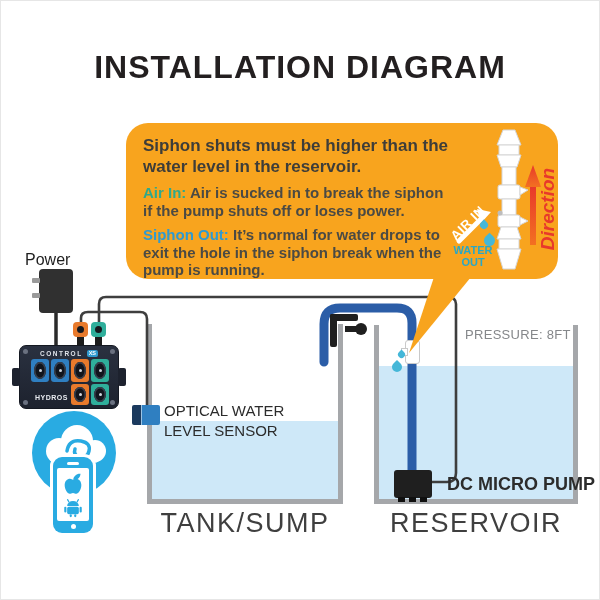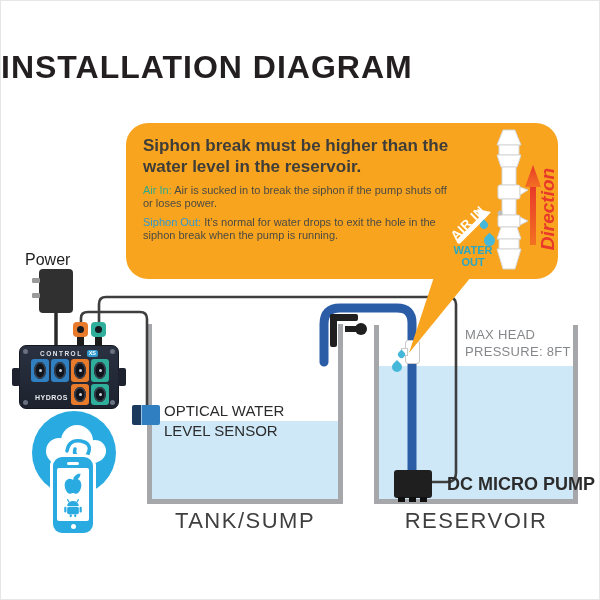--- a/index.html
+++ b/index.html
@@ -3,28 +3,28 @@
 <meta charset="utf-8">
 <style>
   html,body{margin:0;padding:0;background:#fff;}
   #stage{
     position:relative;width:600px;height:600px;margin:0 auto;
     background:#fff;border:1px solid #e6e6e6;box-sizing:border-box;
     font-family:"Liberation Sans",sans-serif;overflow:hidden;
   }
   .abs{position:absolute;}
   
-  .title{left:0;right:0;top:48px;text-align:left;font-size:32px;font-weight:bold;
+  .title{left:0;right:0;top:48px;text-align:center;font-size:32px;font-weight:bold;
     letter-spacing:1px;color:#231f20;}
   
   .callout-box{left:125px;top:122px;width:432px;height:156px;background:#F8A41E;border-radius:22px;}
   .callout-tail{left:400px;top:274px;width:76px;height:80px;}
   .callout-text{left:17px;top:13px;width:312px;}
   .callout-h{font-size:17px;font-weight:bold;color:#3E3D39;line-height:1.22;margin-bottom:7px;}
-  .callout-p{font-size:11px;font-weight:normal;color:#4B4A44;line-height:1.18;margin-bottom:6px;}
+  .callout-p{font-size:15px;font-weight:bold;color:#4B4A44;line-height:1.18;margin-bottom:6px;}
   .lbl-airin{color:#2FA98C;}
   .lbl-waterout{color:#2F9AD0;}
   .airin-rot{left:318px;top:86px;width:60px;color:#fff;font-weight:bold;font-size:13px;
     letter-spacing:.5px;transform:rotate(-45deg);}
   .waterout-lbl{left:319px;top:122px;width:56px;text-align:center;color:#29A7C6;
     font-weight:bold;font-size:11px;line-height:1.05;}
   .direction-lbl{left:373px;top:74px;width:100px;height:24px;text-align:center;color:#E8392B;
     font-weight:bold;font-style:italic;font-size:19px;transform:rotate(-90deg);}
   
   .drop{background:#45B7D8;border-radius:0 50% 50% 50%;transform:rotate(45deg);}
@@ -50,21 +50,21 @@
   .tab{position:absolute;width:8px;height:18px;background:#1d222e;border-radius:2px;top:22px;}
   .brand{position:absolute;left:15px;bottom:7px;color:#e8ebf0;font-size:7px;font-weight:bold;
     letter-spacing:.5px;}
   .plug-stem{width:7px;height:13px;background:#1c1c1c;border-radius:1px;}
   .collar{width:15px;height:15px;border-radius:4px;position:absolute;}
   .collar::after{content:'';position:absolute;inset:4px;border-radius:50%;background:#15181e;}
   
   .tankwall{border-left:5px solid #A5A7AA;border-right:5px solid #A5A7AA;
     border-bottom:5px solid #A5A7AA;box-sizing:border-box;}
   .water{background:#CEE8F8;}
-  .tank-lbl{font-size:22px;letter-spacing:1.5px;color:#3F3F3F;text-align:center;}
+  .tank-lbl{font-size:27px;letter-spacing:1.5px;color:#3F3F3F;text-align:center;}
   .sensor-lbl{left:163px;top:400px;font-size:15px;font-weight:normal;color:#2C2C2C;line-height:1.3;}
   .maxhead-lbl{left:464px;top:326px;font-size:13px;color:#85878A;line-height:1.3;letter-spacing:.3px;}
   .pump-lbl{left:446px;top:473px;font-size:18px;font-weight:bold;color:#2C2C2C;}
   .pump{left:393px;top:469px;width:38px;height:28px;background:#1f1f1f;border-radius:3px;}
   .pump-foot{position:absolute;bottom:-4px;width:7px;height:5px;background:#0f0f0f;}
   .sensor{left:131px;top:404px;width:28px;height:20px;border-radius:2px;overflow:hidden;display:flex;}
   .siphon-fit{left:404px;top:339px;width:15px;height:24px;background:#fff;
     border:1px solid #c9c9c9;border-radius:3px;box-sizing:border-box;}
   
   .cloud-circle{left:31px;top:410px;width:84px;height:84px;border-radius:50%;background:#29ABE2;}
@@ -117,21 +117,21 @@
   <div class="abs sensor">
     <div style="width:9px;background:#1b3a5e;"></div>
     <div style="flex:1;background:#2F7FC1;border-left:1px solid #9cc4e4;"></div>
   </div>
 
   <svg class="abs callout-tail" viewBox="0 0 76 80">
     <polygon points="33,2 70,2 8,78" fill="#F8A41E"></polygon>
   </svg>
   <div class="abs callout-box">
     <div class="abs callout-text">
-      <div class="callout-h">Siphon break must be higher than the water level in the reservoir.</div>
+      <div class="callout-h">Siphon shuts must be higher than the water level in the reservoir.</div>
       <div class="callout-p"><span class="lbl-airin">Air In:</span> <span>Air is sucked in to break the siphon if the pump shuts off or loses power.</span></div>
       <div class="callout-p"><span class="lbl-waterout">Siphon Out:</span> <span>It’s normal for water drops to exit the hole in the siphon break when the pump is running.</span></div>
     </div>
 
     <svg class="abs" style="left:361px;top:6px;" width="44" height="142" viewBox="0 0 44 142">
       <g fill="#ffffff" stroke="#d5d5d5" stroke-width="1">
         <polygon points="16,1 28,1 34,16 10,16"></polygon>
         <rect x="12" y="16" width="20" height="10"></rect>
         <polygon points="10,26 34,26 30,38 14,38"></polygon>
         <rect x="15" y="38" width="14" height="18"></rect>
@@ -243,20 +243,19 @@
       </svg>
     </div>
     <div class="phone-home"></div>
   </div>
 
   <div class="abs sensor-lbl">
     <div>OPTICAL WATER</div>
     <div>LEVEL SENSOR</div>
   </div>
   <div class="abs maxhead-lbl">
-    <div>MAX HEAD</div>
     <div>PRESSURE: 8FT</div>
   </div>
   <div class="abs pump-lbl">DC MICRO PUMP</div>
   <div class="abs tank-lbl" style="left:146px;top:507px;width:196px;">TANK/SUMP</div>
   <div class="abs tank-lbl" style="left:373px;top:507px;width:204px;">RESERVOIR</div>
 
 </div>
 
 </body></html>

